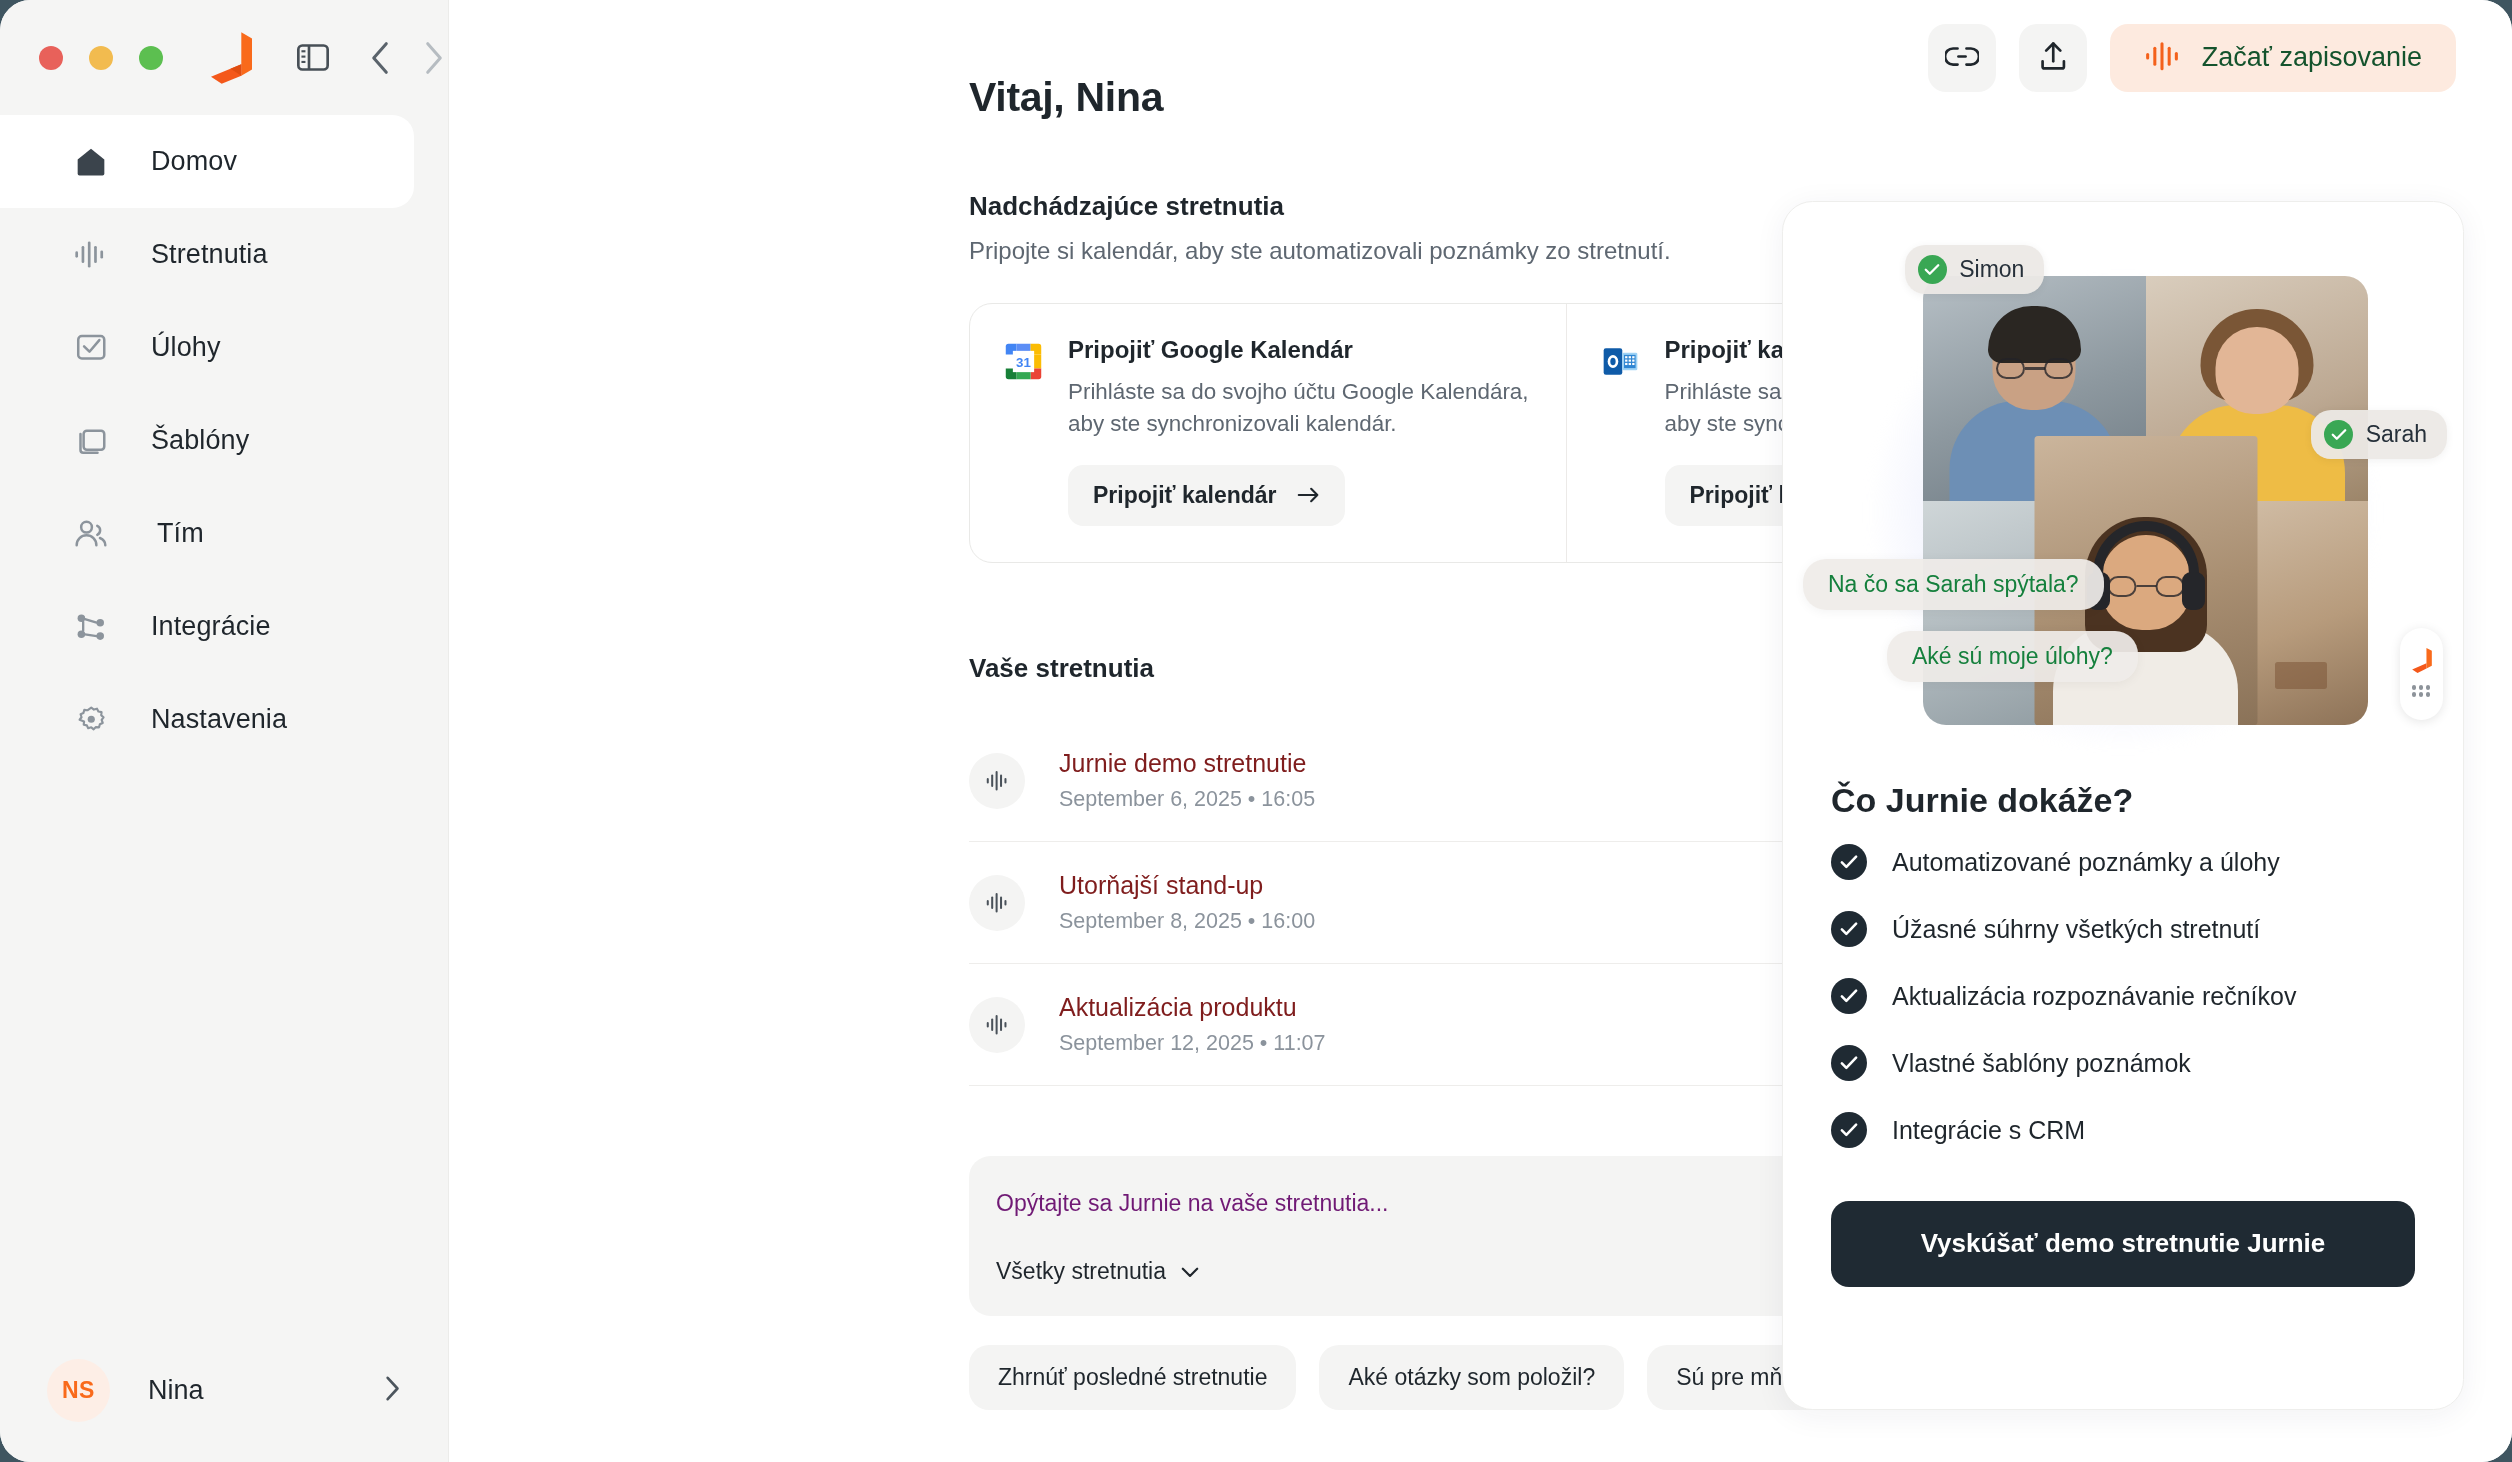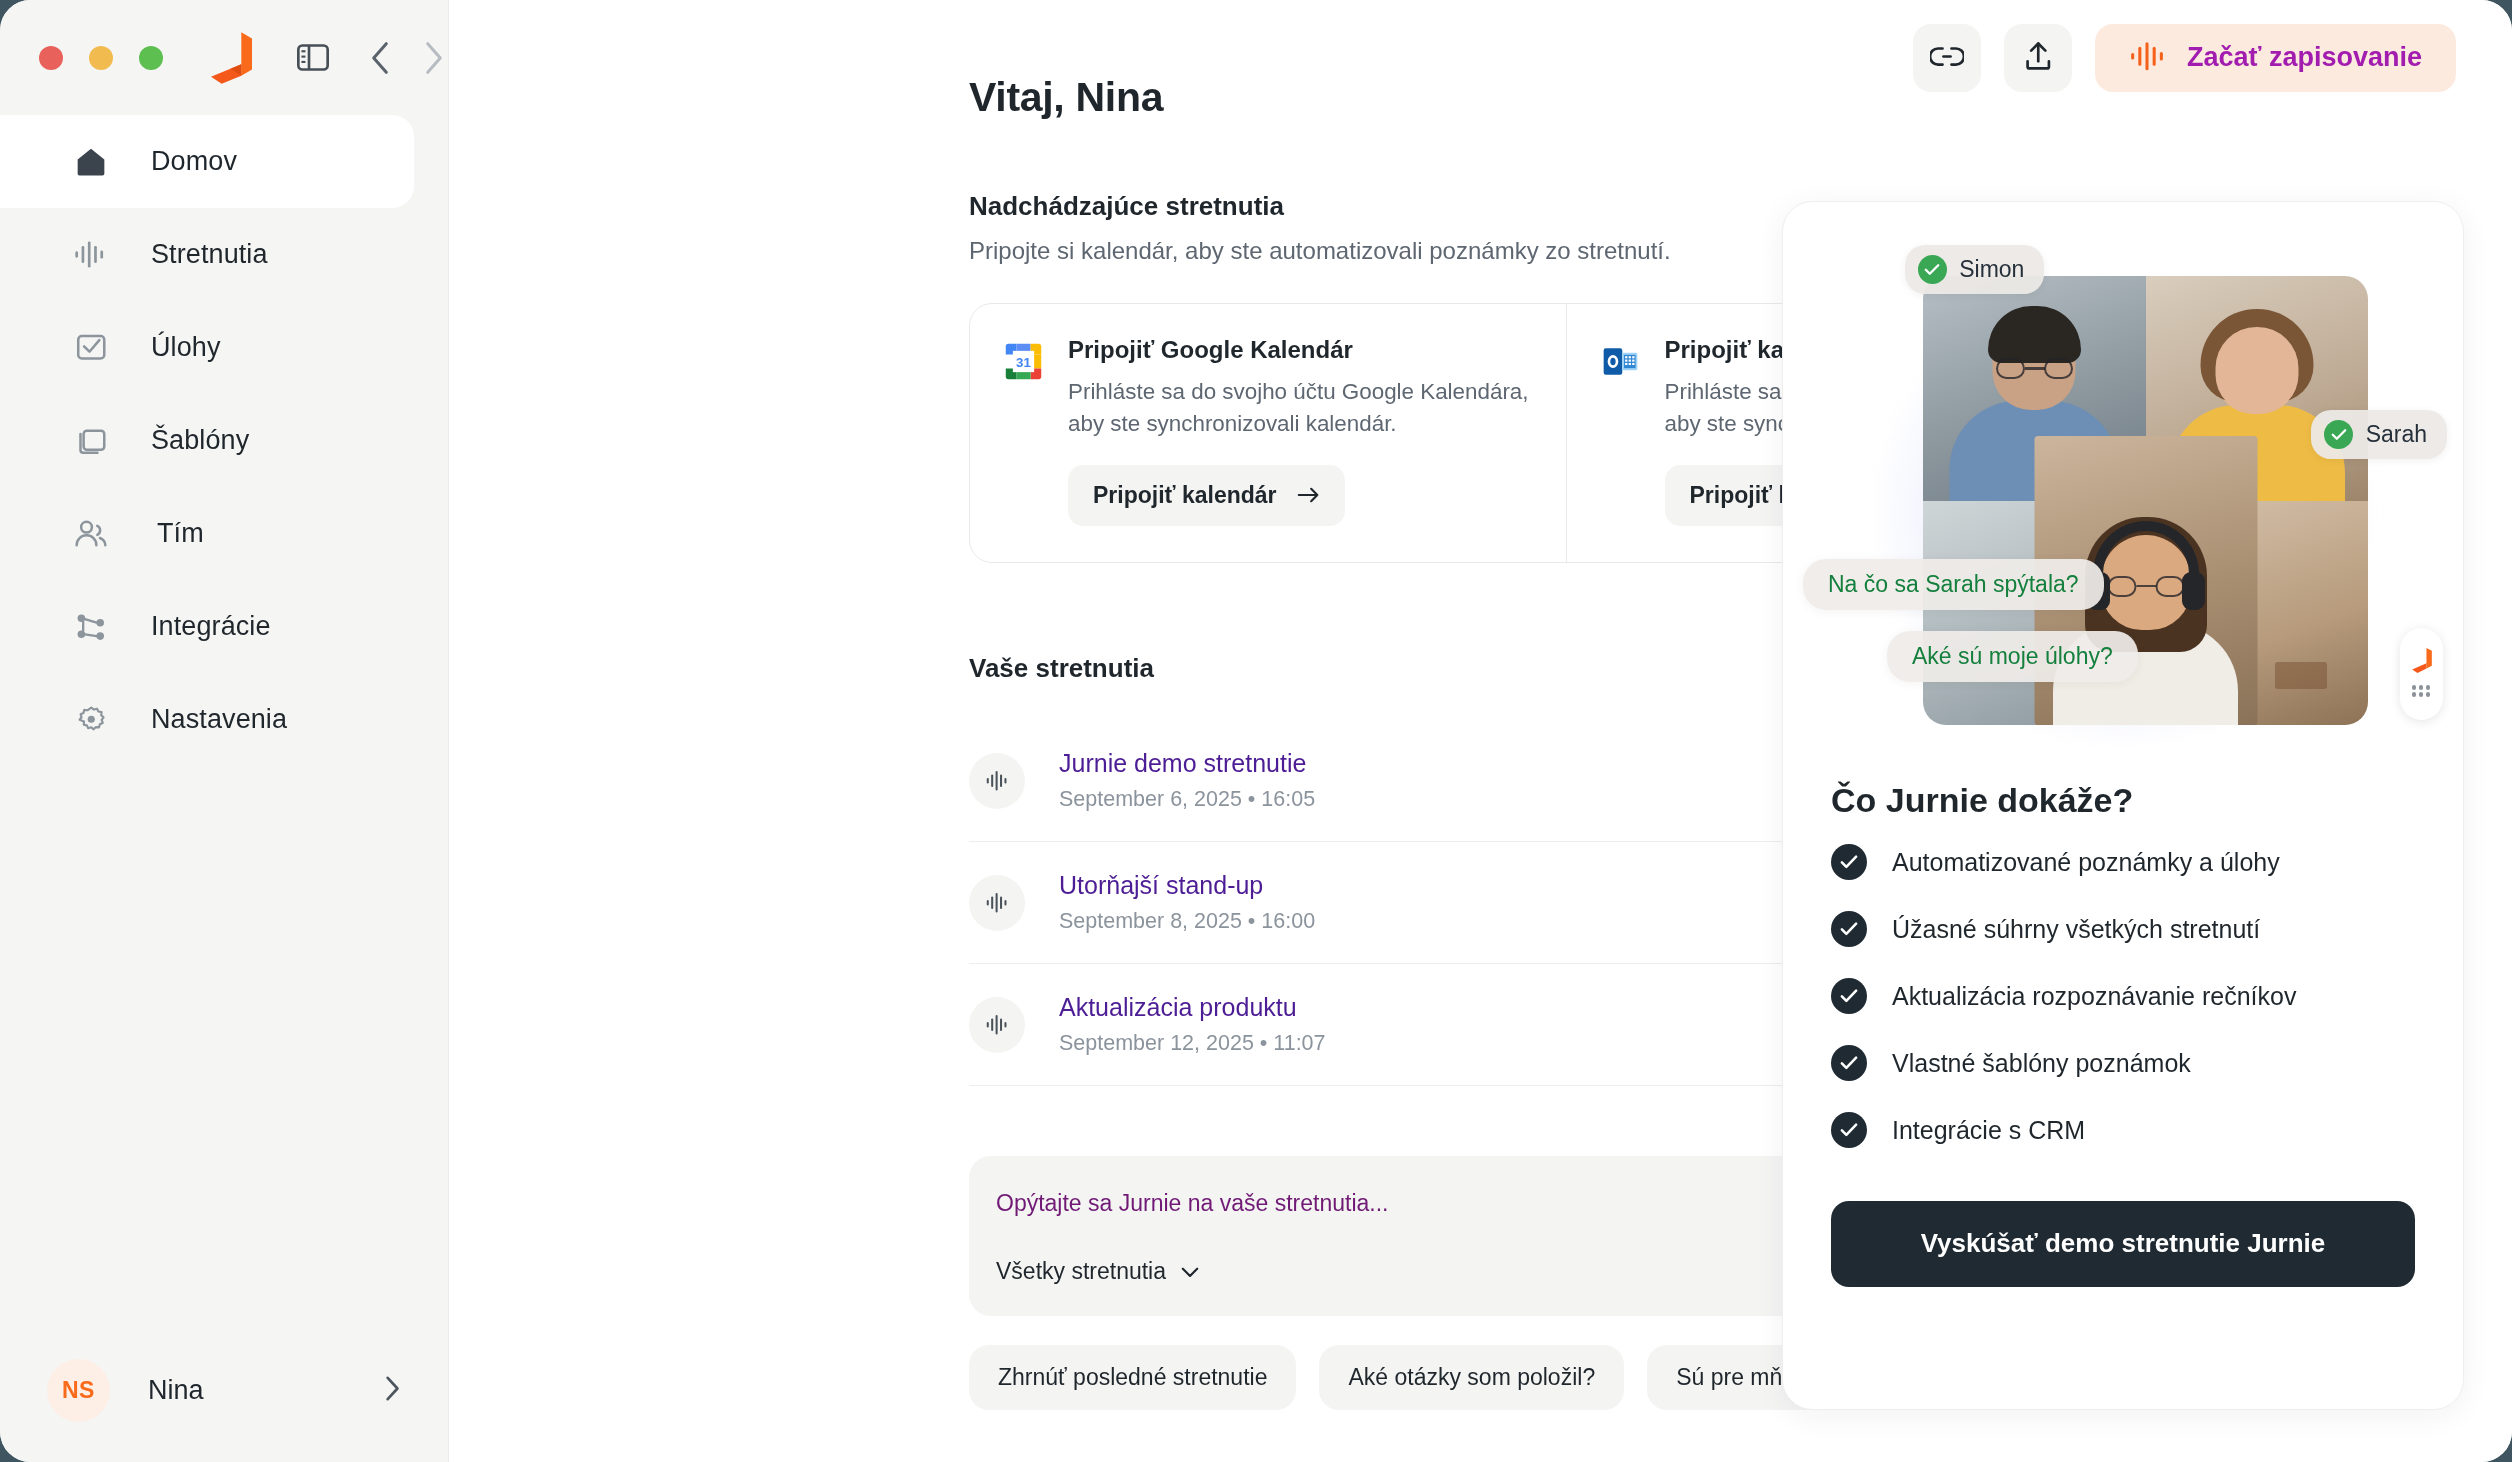--- a/index.html
+++ b/index.html
@@ -150,22 +150,22 @@
     border-radius: 18px;
     background: #fdeadf;
     display: flex; align-items: center; justify-content: center;
     padding: 0 34px;
     gap: 21.5px;
     cursor: pointer;
     border: none;
   }
   .record-btn .rb-label {
     font-size: 27px;
-    font-weight: 700;
-    color: #a21caf;
+    font-weight: 400;
+    color: #14532d;
     white-space: nowrap;
   }
 
   .content {
     position: absolute;
     top: 0; left: 0;
     width: 1256px;
     padding: 0 0 0 520px;
     height: 100%;
   }
@@ -264,21 +264,21 @@
   }
   .meeting-row:last-child { border-bottom: 0.9px solid #eeedeb; }
   .m-avatar {
     width: 56px; height: 56px;
     border-radius: 50%;
     background: #f4f4f3;
     display: flex; align-items: center; justify-content: center;
     flex: 0 0 56px;
   }
   .m-text { margin-left: 34px; flex: 1 1 auto; }
-  .m-name { font-size: 25px; color: #4c1d95; }
+  .m-name { font-size: 25px; color: #7f1d1d; }
   .m-date { margin-top: 9px; font-size: 21.5px; color: #8b939c; }
   .m-tags { display: flex; align-items: center; gap: 14.4px; }
   .m-check {
     width: 47px; height: 47px;
     border-radius: 50%;
     background: #f4f4f3;
     display: flex; align-items: center; justify-content: center;
     flex: 0 0 47px;
   }
   .tag {

